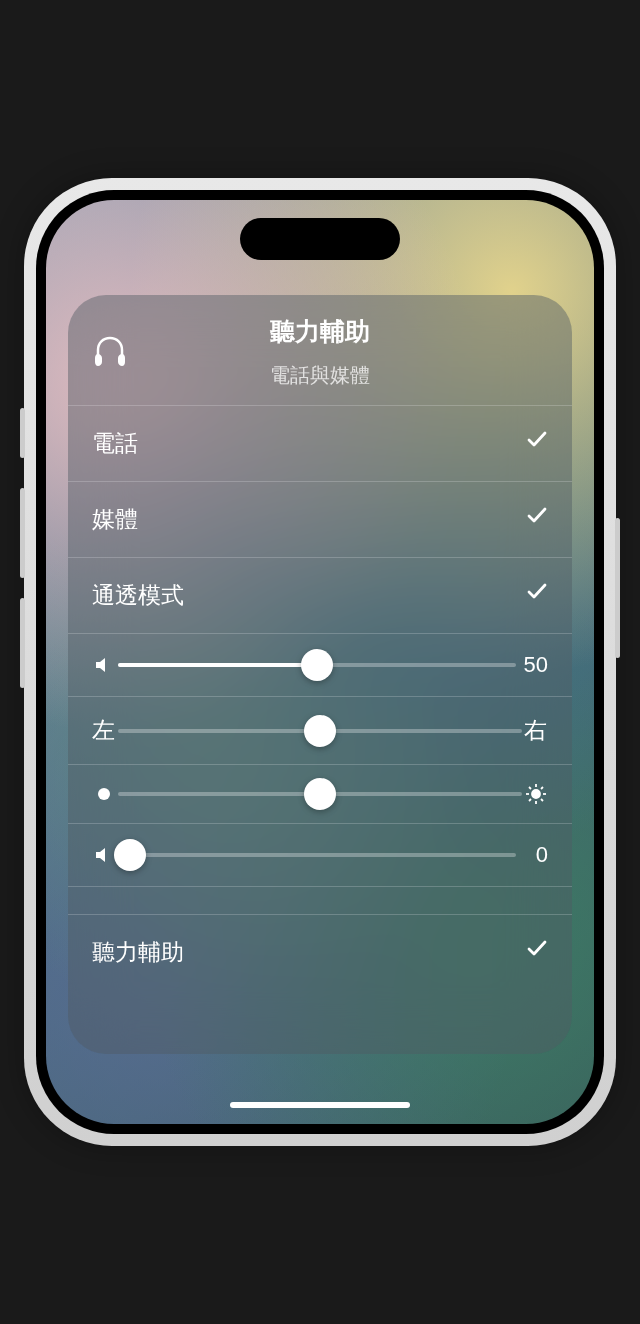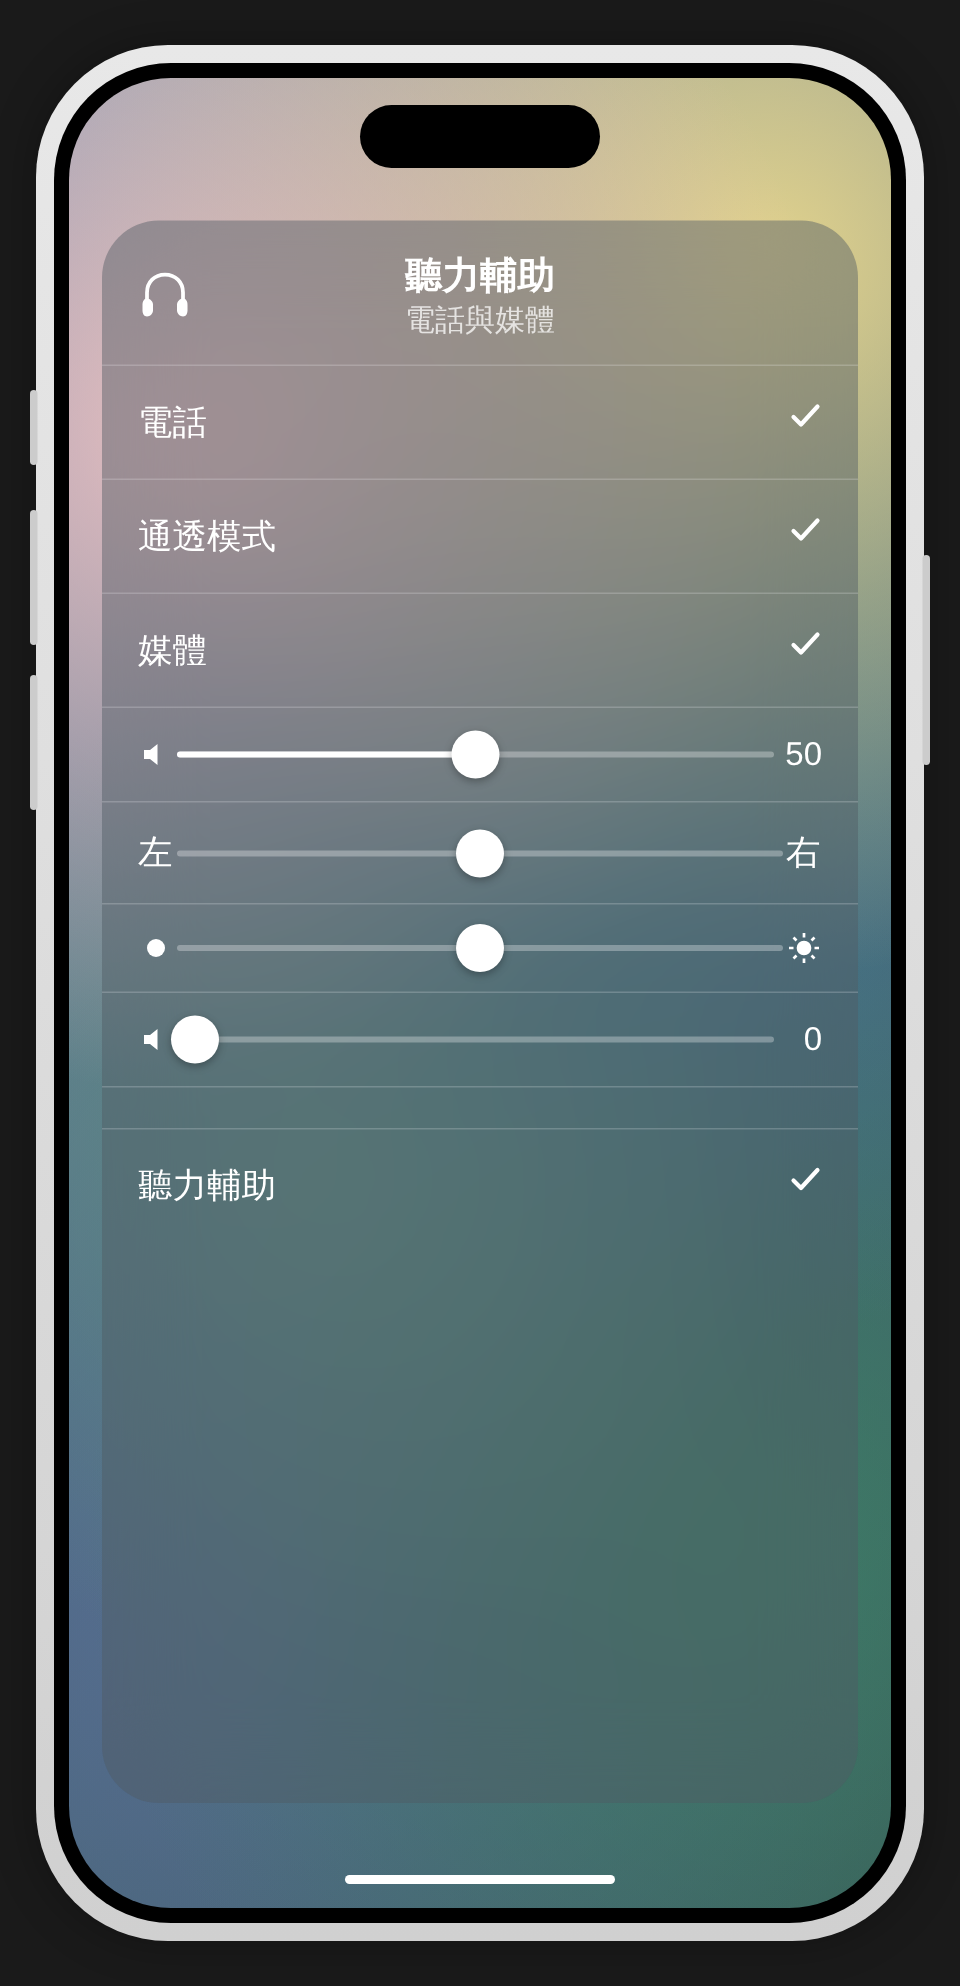--- a/index.html
+++ b/index.html
@@ -11,21 +11,21 @@
       width: 640px;
       height: 1324px;
       font-family: -apple-system, "Helvetica Neue", sans-serif;
       background: #1a1a1a;
       display: flex;
       align-items: center;
       justify-content: center;
     }
     .phone-frame {
       width: 592px;
-      height: 1264px;
+      height: 968px;
       background: linear-gradient(180deg, #e8e8e8 0%, #d0d0d0 100%);
       border-radius: 88px;
       padding: 12px;
       position: relative;
       box-shadow: 0 0 30px rgba(0,0,0,0.3);
     }
     .phone-body {
       width: 100%;
       height: 100%;
       background: #000;
@@ -88,21 +88,21 @@
       text-align: center;
       margin-left: -36px;
     }
     .header-title {
       font-size: 25px;
       font-weight: 600;
     }
     .header-subtitle {
       font-size: 20px;
       color: rgba(255,255,255,0.75);
-      margin-top: 0;
+      margin-top: 14px;
     }
     .list-row {
       display: flex;
       align-items: flex-start;
       justify-content: space-between;
       padding: 22px 24px;
       border-bottom: 1px solid rgba(255,255,255,0.2);
       font-size: 23px;
     }
     .list-row.last {
@@ -224,30 +224,30 @@
         <div class="list-row">
           <span>電話</span>
           <span class="checkmark">
             <svg viewBox="0 0 22 22" stroke="#fff" stroke-width="2.8" fill="none" stroke-linecap="round" stroke-linejoin="round">
               <path d="M 3 12 L 8 17 L 19 5"></path>
             </svg>
           </span>
         </div>
 
         <div class="list-row">
-          <span>通透模式</span>
+          <span>媒體</span>
           <span class="checkmark">
             <svg viewBox="0 0 22 22" stroke="#fff" stroke-width="2.8" fill="none" stroke-linecap="round" stroke-linejoin="round">
               <path d="M 3 12 L 8 17 L 19 5"></path>
             </svg>
           </span>
         </div>
 
         <div class="list-row">
-          <span>媒體</span>
+          <span>通透模式</span>
           <span class="checkmark">
             <svg viewBox="0 0 22 22" stroke="#fff" stroke-width="2.8" fill="none" stroke-linecap="round" stroke-linejoin="round">
               <path d="M 3 12 L 8 17 L 19 5"></path>
             </svg>
           </span>
         </div>
 
 
         <div class="slider-row">
           <span class="slider-icon-left">

